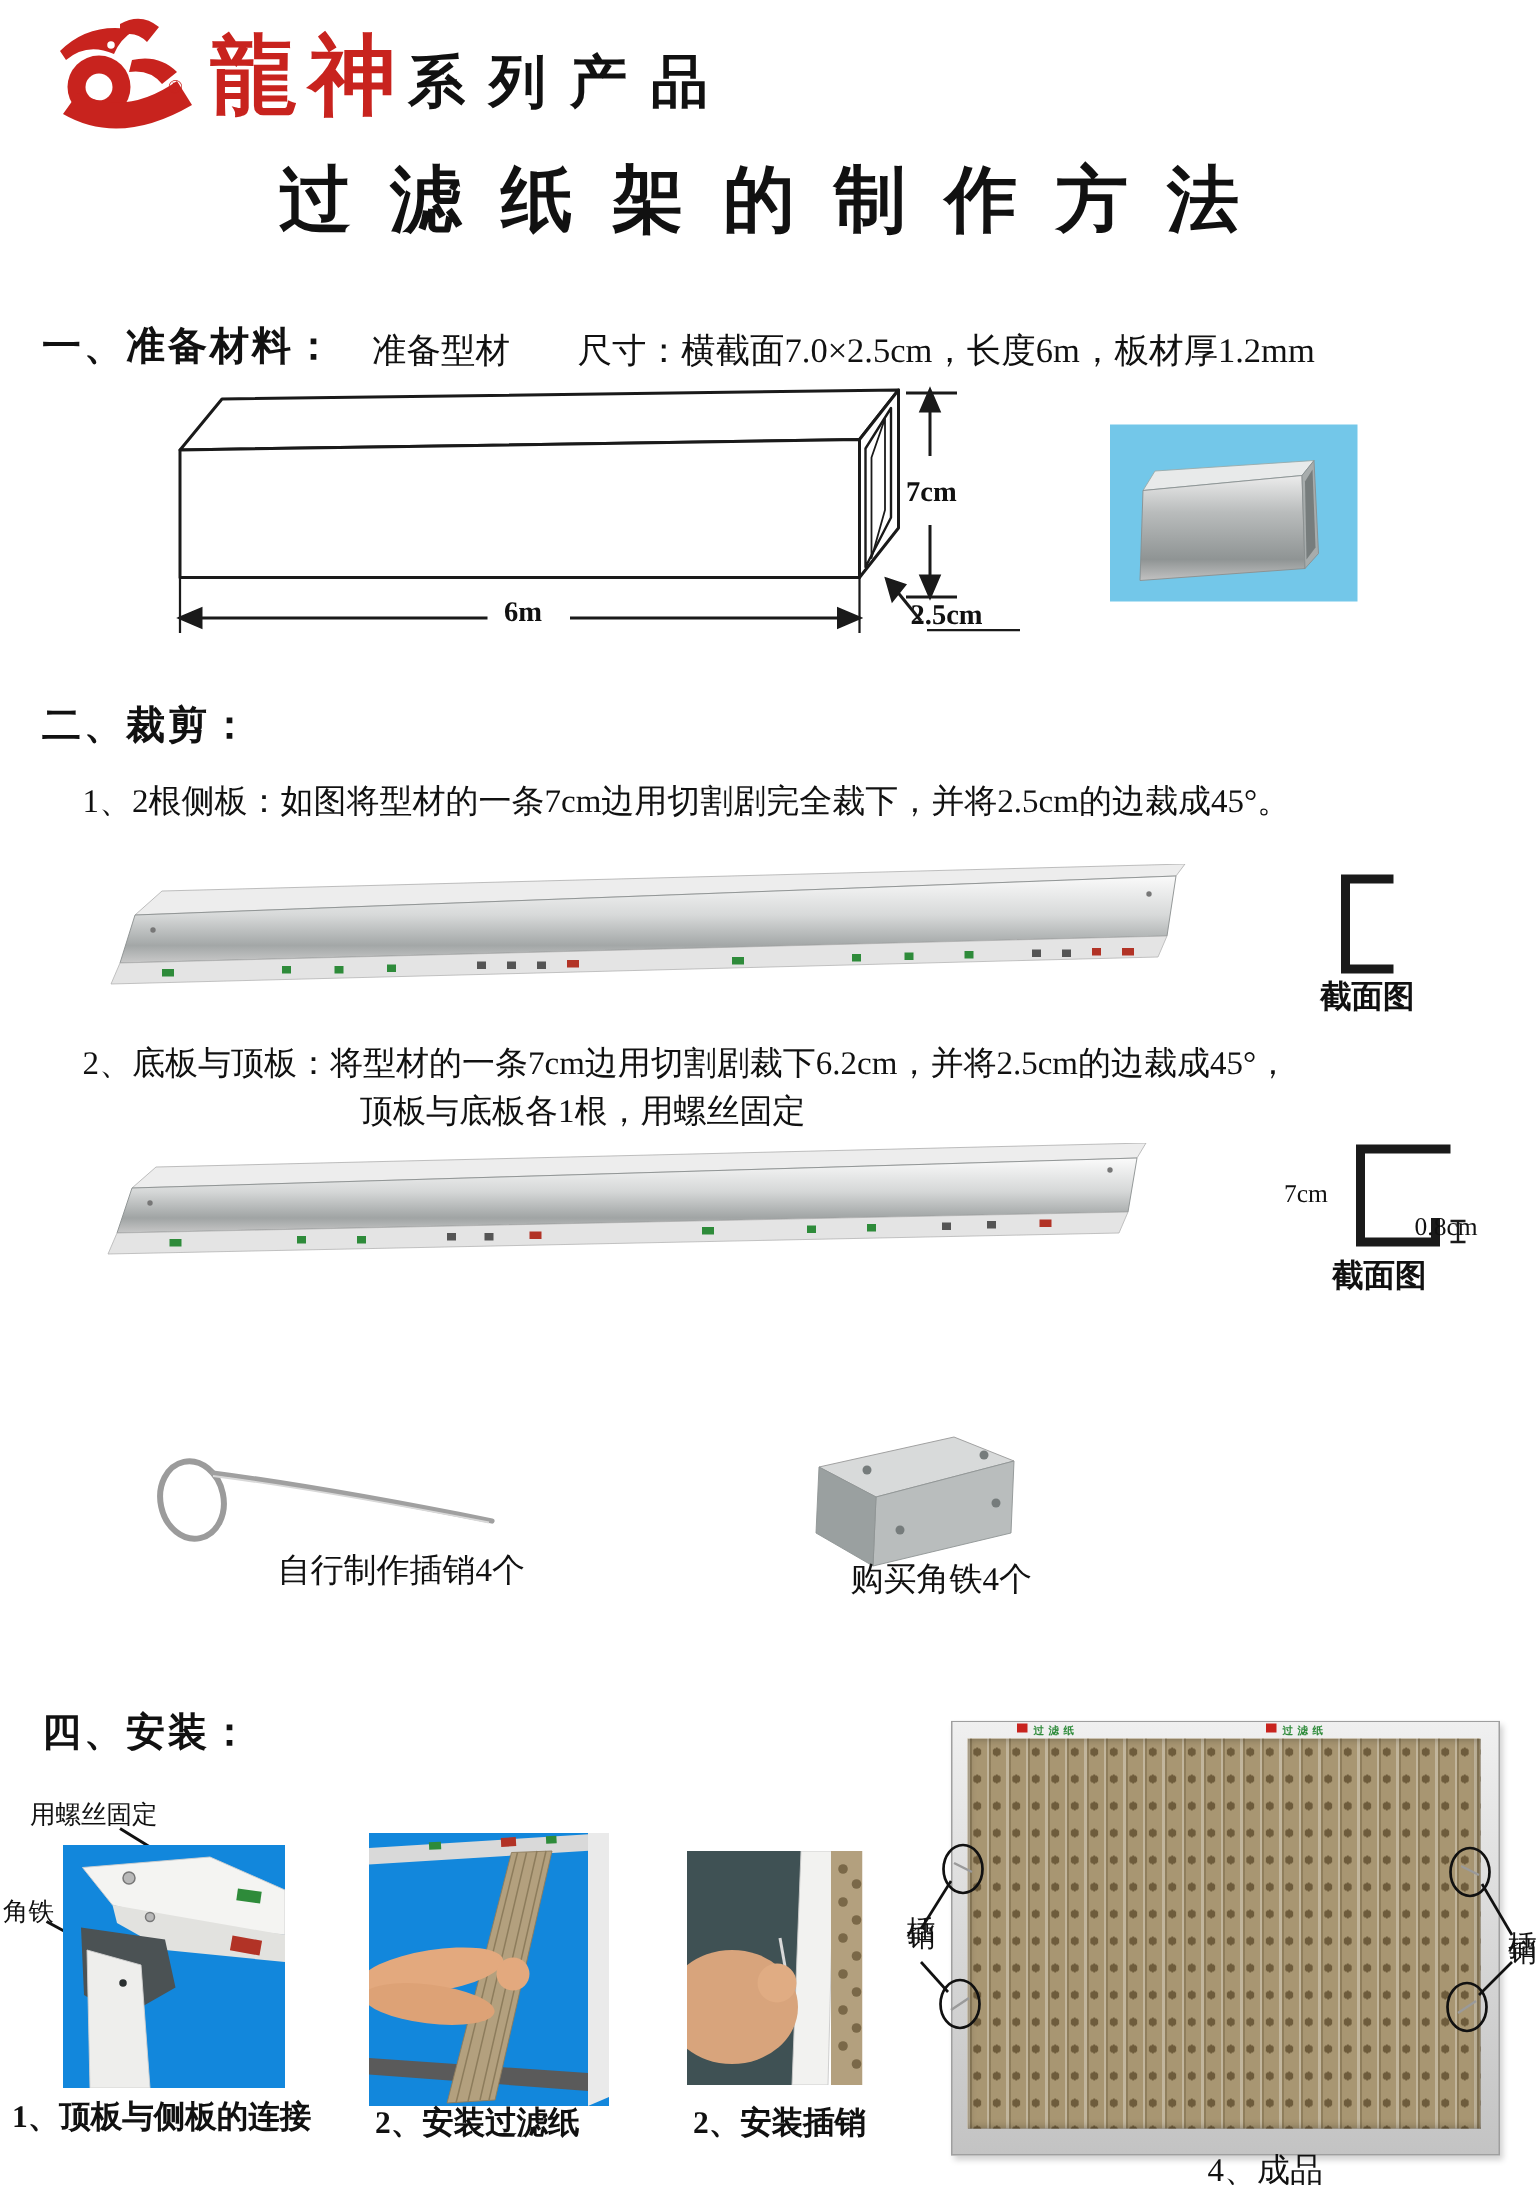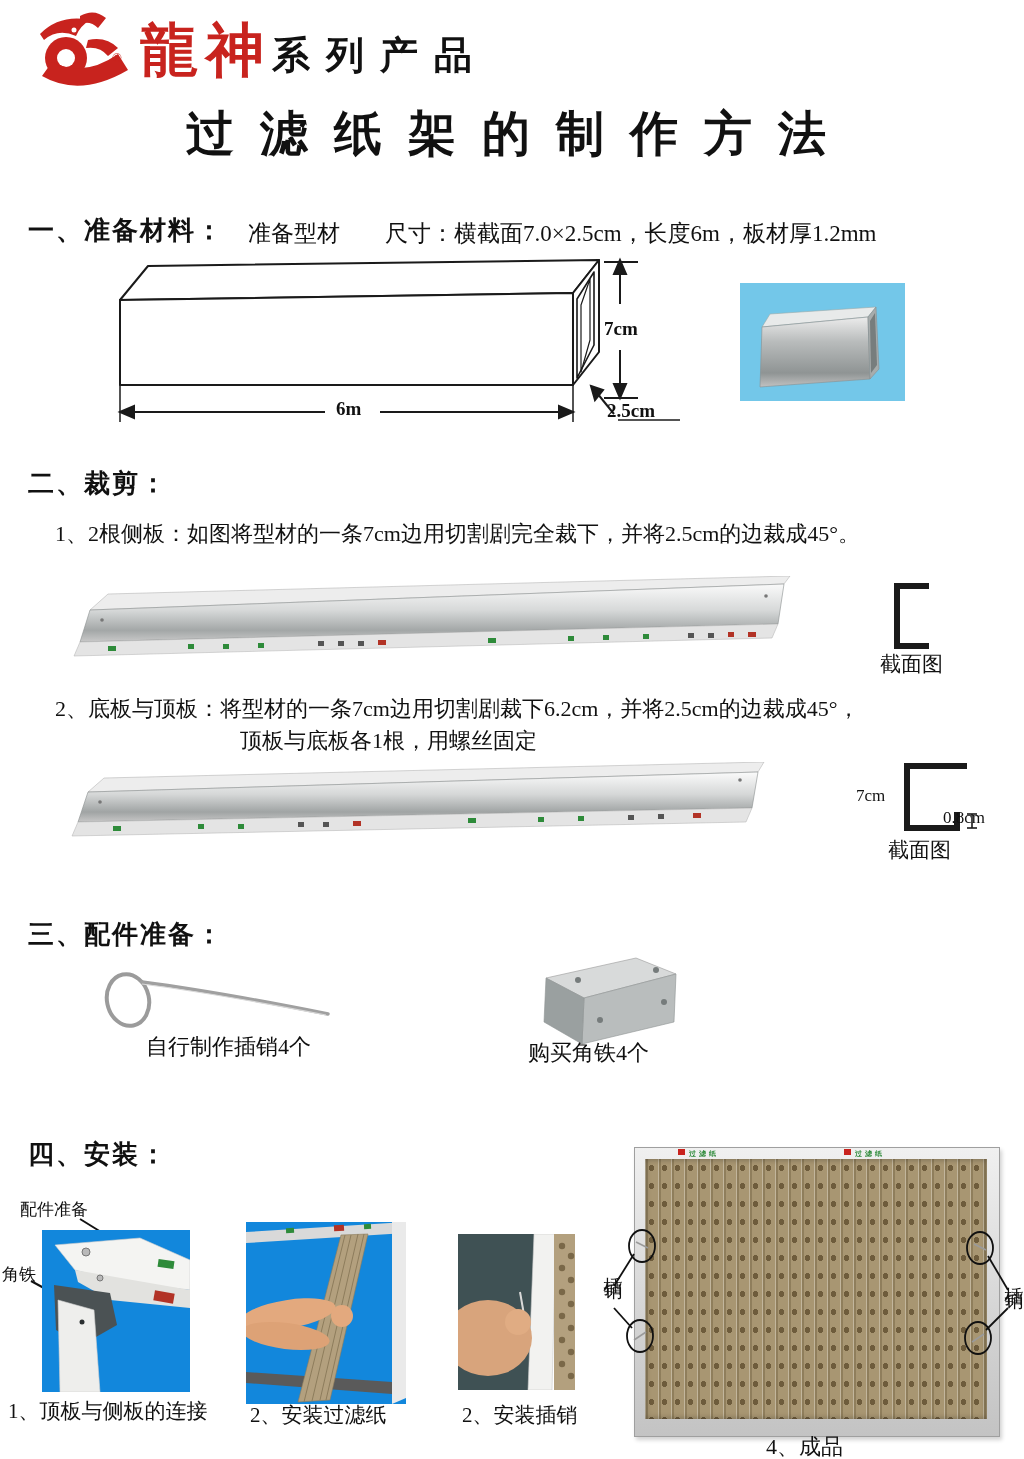--- a/index.html
+++ b/index.html
@@ -8,22 +8,22 @@
   .abs{position:absolute;}
   .brand-name{font-size:58px;font-weight:700;color:#C8231E;letter-spacing:8px;line-height:1;}
   .brand-reg{font-size:13px;color:#C8231E;}
   .brand-series{font-size:38px;font-weight:700;letter-spacing:16px;line-height:1;}
   .doc-title{font-size:48px;font-weight:700;letter-spacing:26px;line-height:1;white-space:nowrap;}
   .sec-head{font-size:26px;font-weight:700;letter-spacing:2px;white-space:nowrap;}
   .body-t{font-size:23px;white-space:nowrap;text-align:center;}
   .step-t{font-size:22px;white-space:nowrap;}
   .dim-t{font-size:19px;font-weight:700;white-space:nowrap;}
   .dim-s{font-size:17px;white-space:nowrap;}
-  .cap-t{font-size:21px;white-space:nowrap;}
-  .cap-b{font-size:22px;white-space:nowrap;}
+  .cap-t{font-size:21px;white-space:nowrap;font-weight:bold;}
+  .cap-b{font-size:22px;white-space:nowrap;margin-left:39px;}
   .label-s{font-size:17px;white-space:nowrap;}
   .vtext{writing-mode:vertical-rl;text-orientation:upright;font-size:19px;letter-spacing:4px;}
   .photo-blue{background:#1287DC;}
   .product-frame{background:linear-gradient(180deg,#f0f0f0 0%,#d6d6d6 55%,#c3c3c3 100%);
                  box-shadow:inset 0 0 0 1px #9f9f9f, 2px 3px 4px rgba(0,0,0,0.18);}
   .filter-core{position:absolute;left:11px;top:12px;right:13px;bottom:18px;
      background-color:#A89672;
      background-image:
        radial-gradient(circle 3.2px at 6.5px 9px, #6E5C3C 85%, rgba(0,0,0,0) 86%),
        repeating-linear-gradient(90deg, rgba(255,255,255,0.30) 0 1.5px, rgba(90,75,45,0.32) 1.5px 3px, rgba(0,0,0,0) 3px 13px);
@@ -184,21 +184,20 @@
     <path d="M74,8 H14 V70 H64 V54" fill="none" stroke="#1a1a1a" stroke-width="6"></path>
     <g stroke="#1a1a1a" stroke-width="1.6">
       <line x1="79" y1="56" x2="79" y2="70"></line>
         <line x1="74" y1="56" x2="84" y2="56"></line>
         <line x1="74" y1="70" x2="84" y2="70"></line>
     </g>
   </svg>
   <span class="abs dim-s" style="left:943px;top:808px">0.8cm</span>
   <span class="abs cap-t" style="left:888px;top:836px">截面图</span>
 
-  <span class="abs sec-head" style="left:28px;top:917px">三、配件准备：</span>
 
   <svg class="abs" style="left:98px;top:962px" width="240" height="70" viewBox="0 0 240 70">
     <ellipse cx="30" cy="38" rx="21" ry="26" fill="none" stroke="#9b9b9b" stroke-width="4" transform="rotate(-12 30 38)"></ellipse>
     <path d="M44,20 Q120,30 230,52" fill="none" stroke="#a0a0a0" stroke-width="3.5" stroke-linecap="round"></path>
     <path d="M44,22 Q120,32 228,53" fill="none" stroke="#d8d8d8" stroke-width="1.2"></path>
   </svg>
   <span class="abs cap-b" style="left:146px;top:1032px">自行制作插销4个</span>
 
   <svg class="abs" style="left:518px;top:948px" width="170" height="100" viewBox="0 0 170 100">
     <path d="M28,30 L118,10 L158,26 L66,50 Z" fill="#d8dada" stroke="#999" stroke-width="0.6"></path>
@@ -208,21 +207,21 @@
       <circle cx="60" cy="32" r="3"></circle>
         <circle cx="138" cy="22" r="3"></circle>
       <circle cx="82" cy="72" r="3"></circle>
         <circle cx="146" cy="54" r="3"></circle>
     </g>
   </svg>
   <span class="abs cap-b" style="left:528px;top:1038px">购买角铁4个</span>
 
   <span class="abs sec-head" style="left:28px;top:1137px">四、安装：</span>
 
-  <span class="abs label-s" style="left:20px;top:1198px">配件准备</span>
+  <span class="abs label-s" style="left:20px;top:1198px">用螺丝固定</span>
   <svg class="abs" style="left:76px;top:1216px" width="52" height="36" viewBox="0 0 52 36">
     <line x1="4" y1="3" x2="38" y2="24" stroke="#111" stroke-width="2"></line>
     <path d="M46,29 L33,27 L39,18 Z" fill="#111"></path>
   </svg>
 
   <span class="abs label-s" style="left:2px;top:1263px">角铁</span>
   <svg class="abs" style="left:28px;top:1278px" width="55" height="34" viewBox="0 0 55 34">
     <line x1="3" y1="3" x2="38" y2="22" stroke="#111" stroke-width="2"></line>
     <path d="M47,27 L33,26 L39,16 Z" fill="#111"></path>
   </svg>

